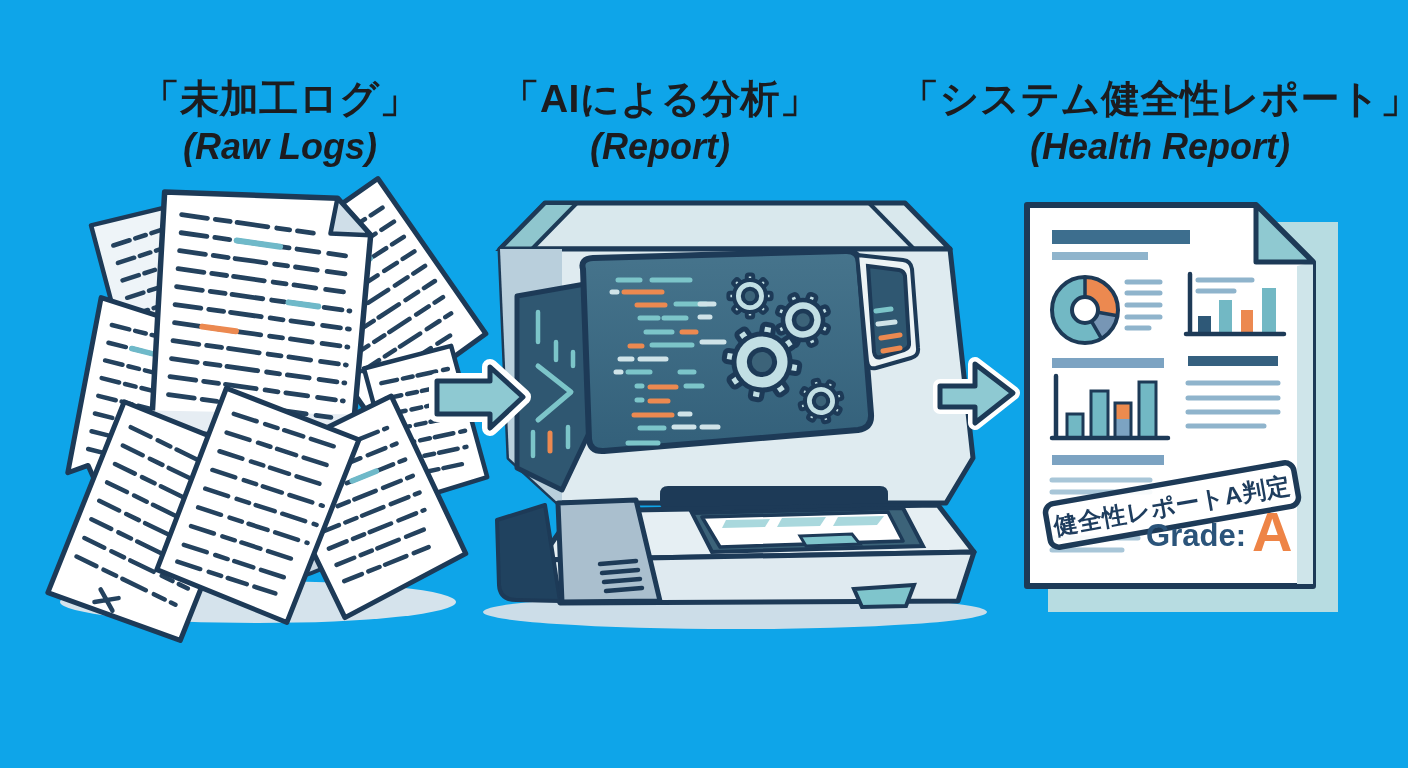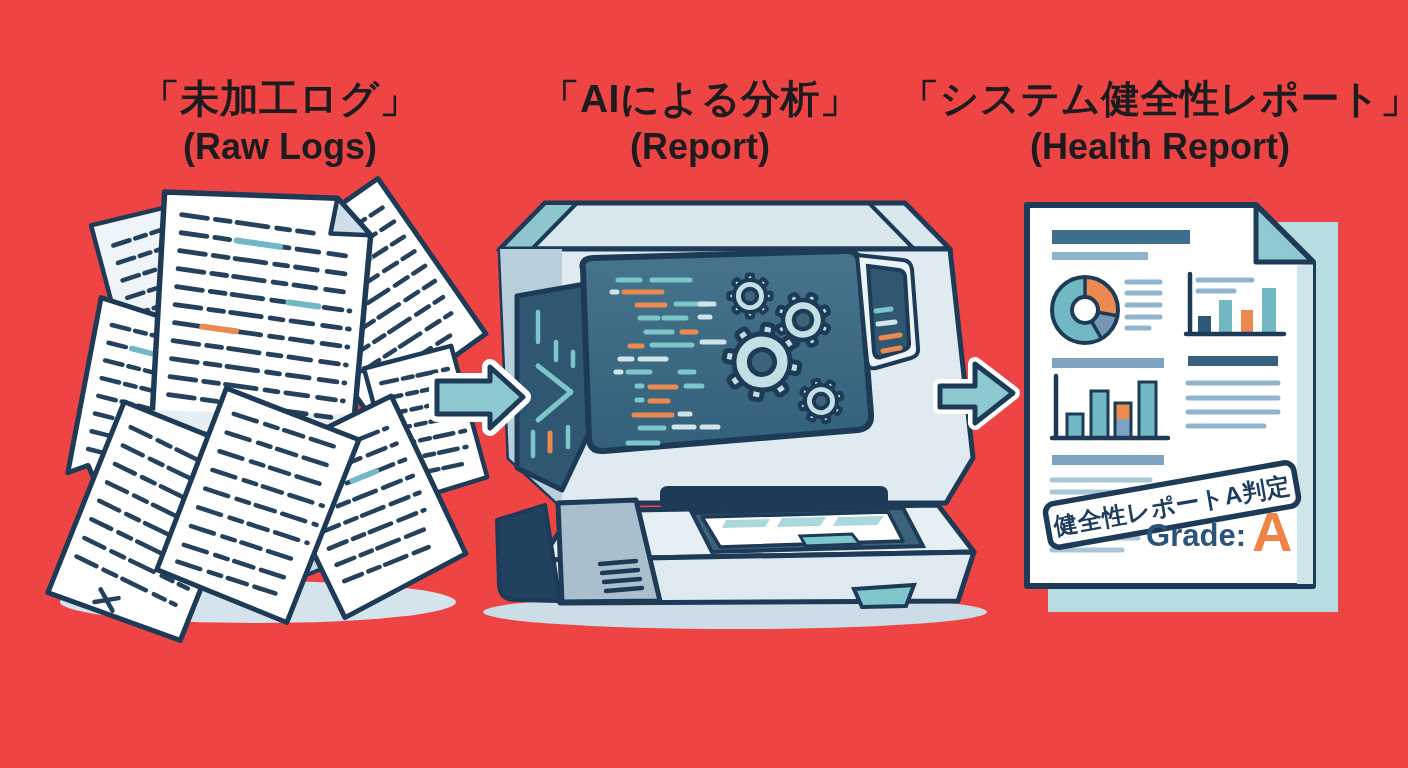--- a/index.html
+++ b/index.html
@@ -1,36 +1,36 @@
 <!DOCTYPE html>
 <html><head>
 <meta charset="utf-8">
 <style>
   html,body{margin:0;padding:0;background:#e9edf0;}
   .canvas{
     position:relative;
     width:1408px;height:768px;
-    background:#ef4444;
+    background:#0ea5e9;
     overflow:hidden;
     font-family:"Liberation Sans", sans-serif;
   }
   .stage-title{
     position:absolute;
     top:74px;
     transform:translateX(-50%);
     text-align:center;
     color:#1c1c1f;
     font-weight:700;
     line-height:1.28;
     white-space:nowrap;
   }
   .stage-title .ja{font-size:39px;letter-spacing:0.5px;}
-  .stage-title .en{font-size:36px;}
+  .stage-title .en{font-size:36px;font-style:italic;}
   #t1{left:280px;}
-  #t2{left:700px;}
+  #t2{left:660px;}
   #t3{left:1160px;}
   svg{position:absolute;left:0;top:0;}
   .stamp-text{font:700 24px "Liberation Sans",sans-serif;fill:#1e3d5e;letter-spacing:0.5px;}
   .grade-label{font:700 31px "Liberation Sans",sans-serif;fill:#2b547a;}
   .grade-value{font:800 56px "Liberation Sans",sans-serif;fill:#ee8446;}
 </style>
 </head>
 <body>
 
 <div class="canvas">

